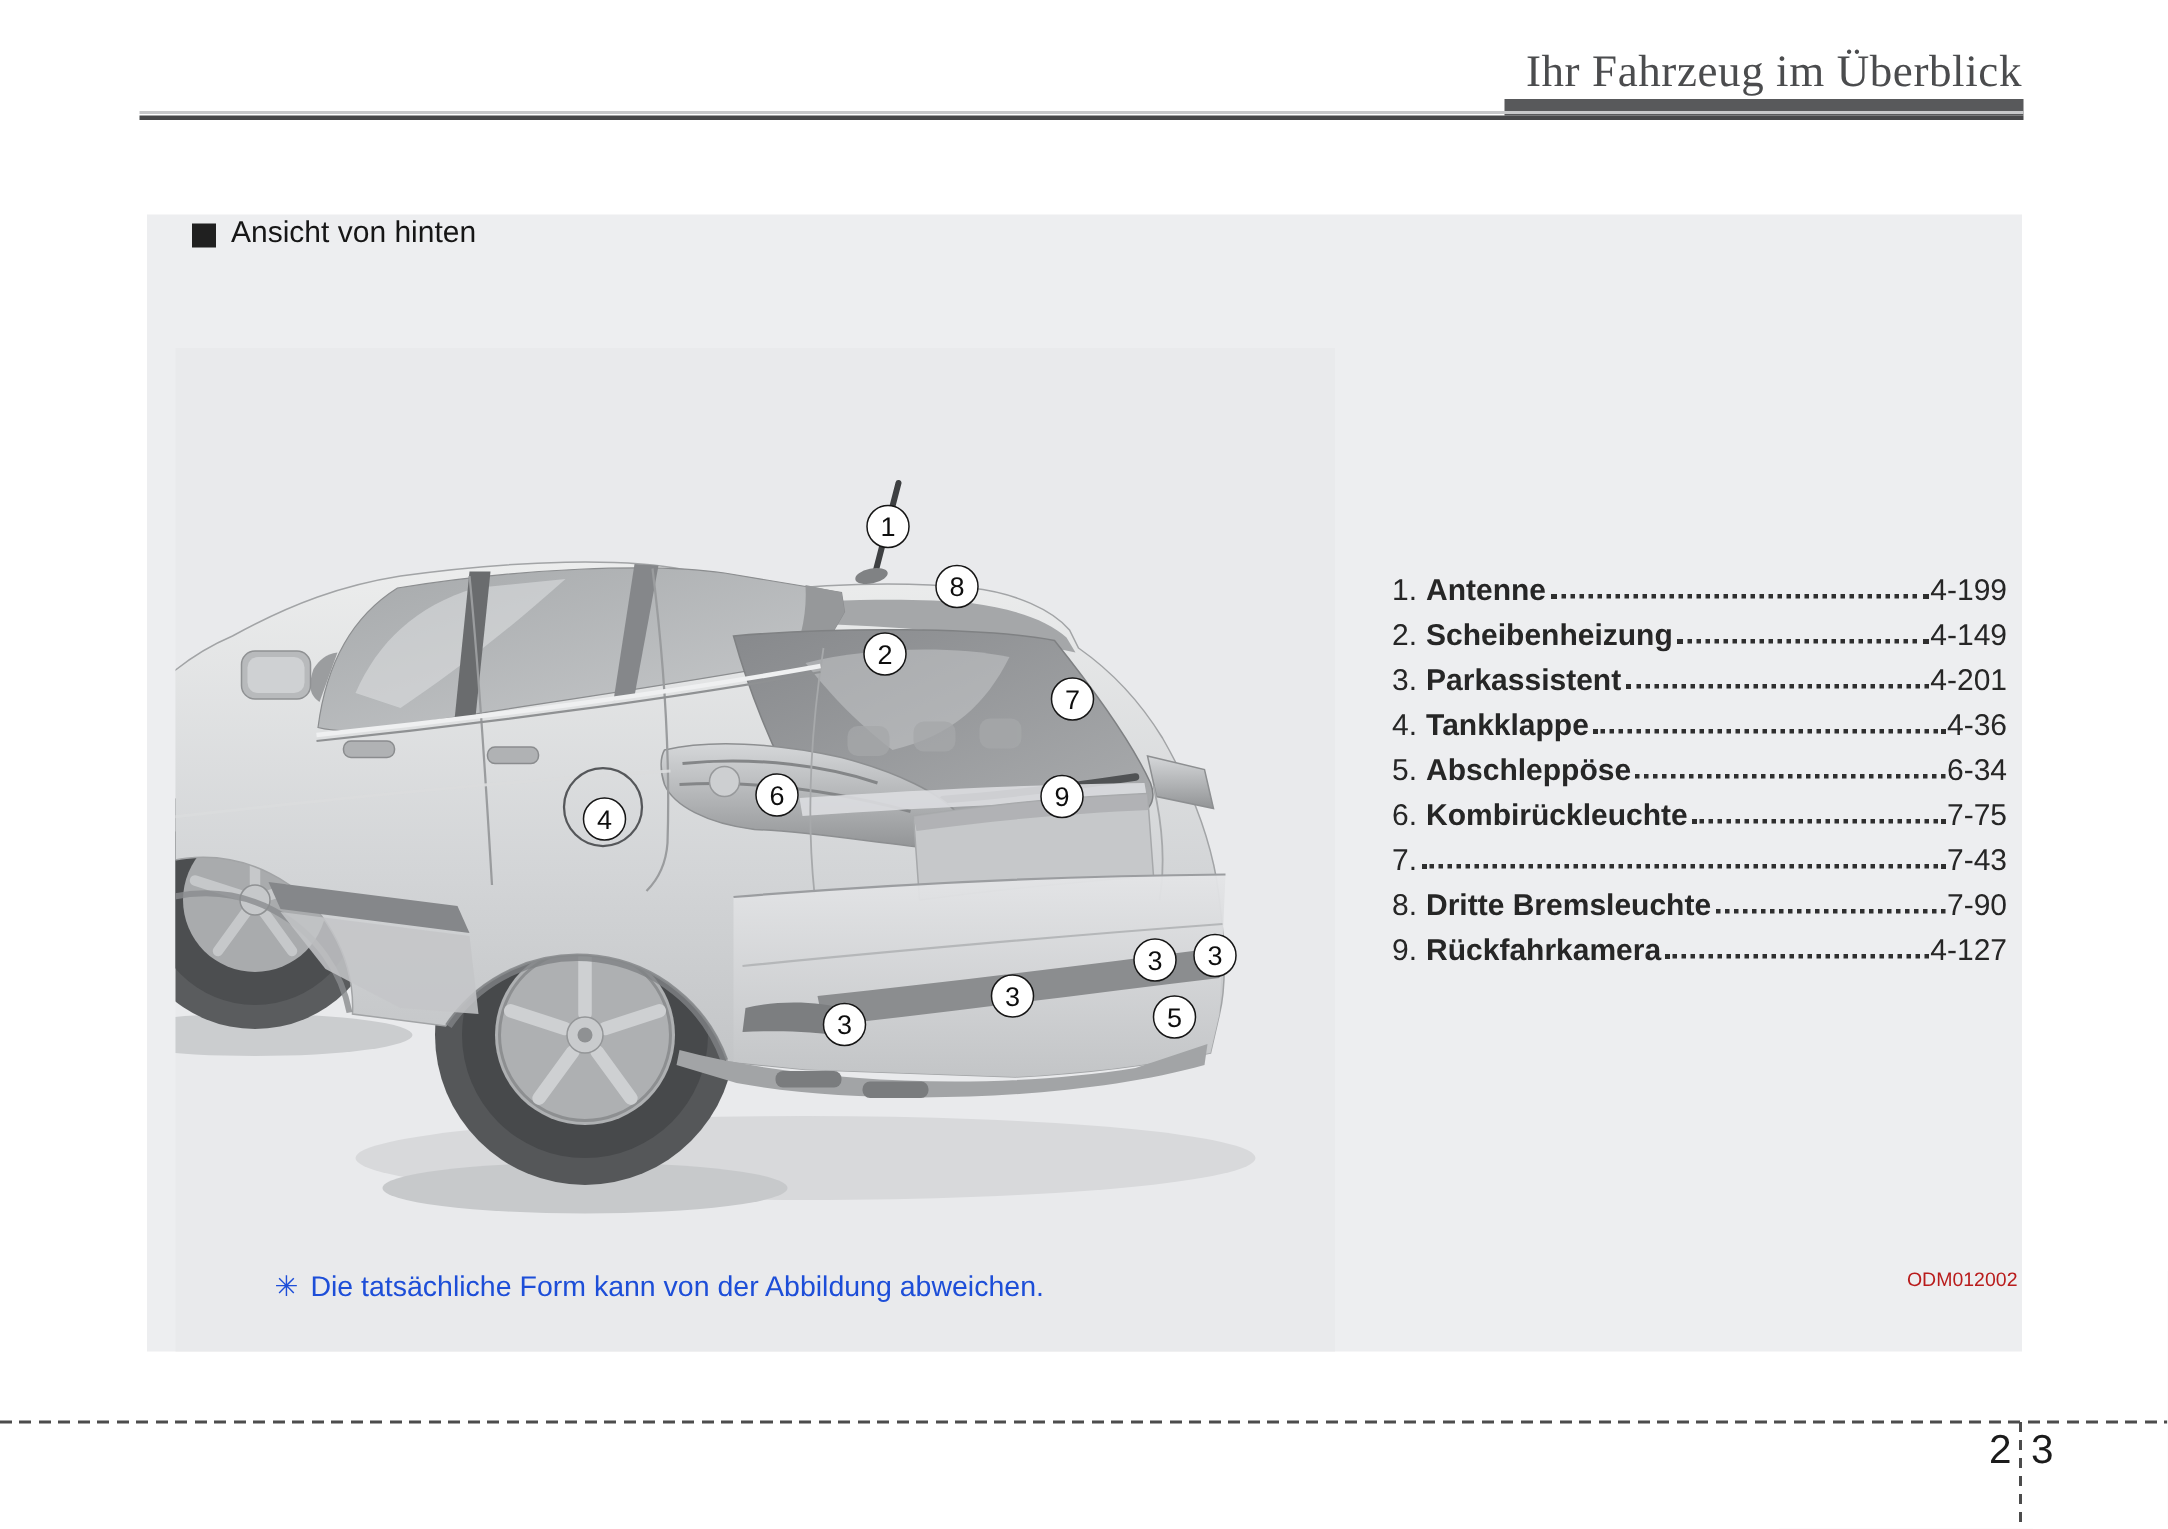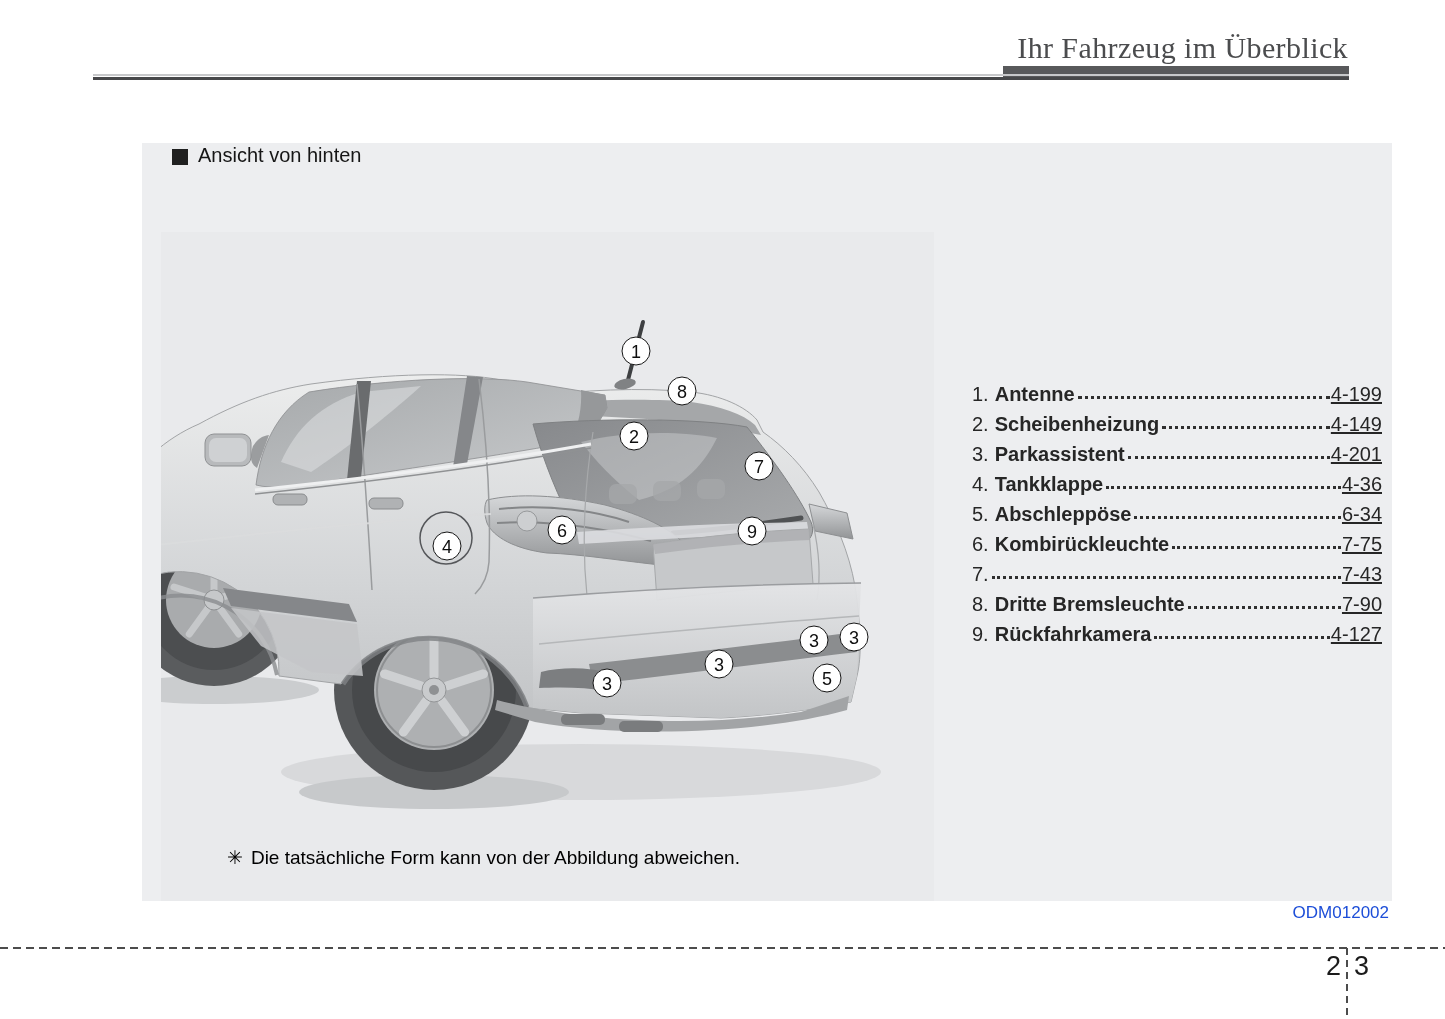--- a/index.html
+++ b/index.html
@@ -7,43 +7,43 @@
         font-family:"Liberation Sans",sans-serif;overflow:hidden;text-align:center;}
 
   
   .header-title{position:absolute;top:31px;right:97px;
     font-family:"Liberation Serif",serif;font-size:30px;color:#4b4c4e;letter-spacing:.4px;}
   .header-bar{position:absolute;left:1003px;top:66px;width:346px;height:11px;background:#58595b;}
   .header-hairline{position:absolute;left:93px;top:74px;width:1256px;height:2px;background:#c7c8ca;}
   .header-line{position:absolute;left:93px;top:77px;width:1256px;height:3px;background:#47484a;}
 
   
-  .panel{position:absolute;left:98px;top:143px;width:1250px;height:758px;background:#edeef0;margin-left:44px;}
+  .panel{position:absolute;left:98px;top:143px;width:1250px;height:758px;background:#edeef0;}
   .section-label{position:absolute;left:30px;top:1px;display:flex;align-items:center;
     font-size:20px;color:#161616;}
   .section-label .sq{display:inline-block;width:16px;height:16px;background:#202020;margin-right:10px;margin-top:2px;}
 
   .photo{position:absolute;left:19px;top:89px;width:773px;height:669px;background:#e9eaec;}
   .photo svg{position:absolute;left:0;top:0;}
 
   .callout{position:absolute;width:27px;height:27px;border-radius:50%;background:#fff;
     border:1.5px solid #161616;display:flex;align-items:center;justify-content:center;
     font-size:18px;color:#0e0e0e;transform:translate(-50%,-50%);line-height:1;}
 
-  .fig-note{position:absolute;left:85px;top:703px;font-size:19px;color:#000000;white-space:nowrap;}
+  .fig-note{position:absolute;left:85px;top:703px;font-size:19px;color:#1d4ed8;white-space:nowrap;}
   .fig-note .sym{margin-right:8px;}
-  .fig-code{position:absolute;right:3px;top:760px;font-size:17px;color:#1d4ed8;}
+  .fig-code{position:absolute;right:3px;top:702px;font-size:13px;color:#b91c1c;}
 
   
   .parts-list{position:absolute;left:830px;top:234px;width:410px;}
   .pl-row{display:flex;align-items:flex-end;height:30px;font-size:20px;color:#262626;}
   .pl-row .li-num{white-space:pre;line-height:26px;}
   .pl-row .li-label{white-space:nowrap;line-height:26px;margin-left:6px;font-weight:bold;}
   .pl-row .leader{flex:1;border-bottom:3px dotted #2f2f2f;margin:0 1px 8px 3px;min-width:12px;}
-  .pl-row .li-page{white-space:nowrap;line-height:26px;text-decoration:underline;}
+  .pl-row .li-page{white-space:nowrap;line-height:26px;}
 
   
   .footer-hline{position:absolute;left:0;top:947px;width:1445px;height:2px;
     background:repeating-linear-gradient(90deg,#4c4c4c 0 8px,transparent 8px 13px);}
   .footer-vline{position:absolute;left:1346px;top:948px;width:2px;height:71px;
     background:repeating-linear-gradient(180deg,#4c4c4c 0 7px,transparent 7px 12px);}
   .footer-num{position:absolute;top:951px;font-size:27px;color:#1b1b1b;}
   .footer-num.left{right:104px;}
   .footer-num.right{left:1354px;}
 </style>

